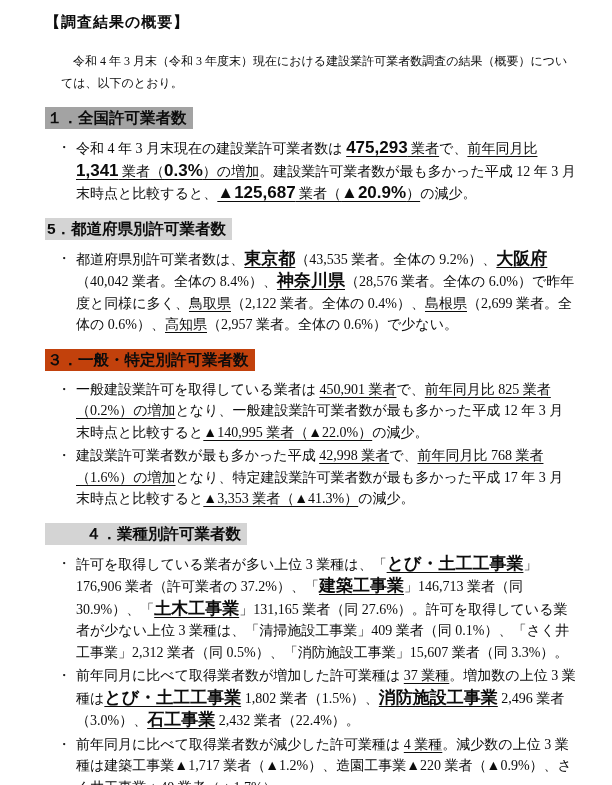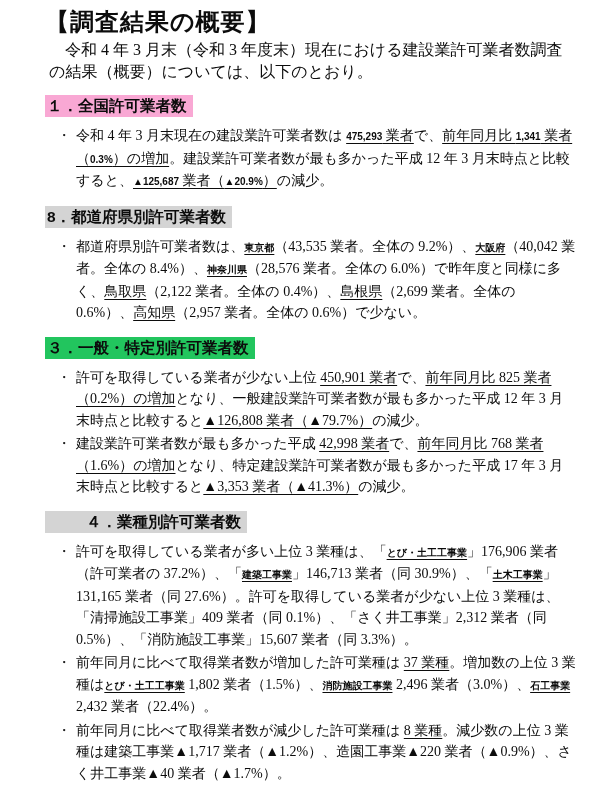--- a/index.html
+++ b/index.html
@@ -5,67 +5,67 @@
   html,body{margin:0;padding:0}
   body{
     width:612px;height:785px;overflow:hidden;
     background:#ffffff;color:#0c0c0c;
     font-family:"Liberation Serif","DejaVu Serif",serif;
     font-size:14px;
   }
   .doc{padding:8px 36px 0 45px}
   .title{
     font-family:"Liberation Sans","DejaVu Sans",sans-serif;
-    font-weight:bold;font-size:24px;line-height:27px;
-    margin:0 0 4px 0;letter-spacing:1px;
+    font-weight:bold;font-size:15px;line-height:27px;
+    margin:0 0 16px 0;letter-spacing:1px;
   }
-  .intro{line-height:21.5px;margin:0 0 13px 4px;font-size:16px}
+  .intro{line-height:21.5px;margin:0 0 13px 16px;font-size:12px}
   .sec{margin:0 0 13px 0}
   .sec-head-wrap{margin:0 0 8px 0}
   .sec-head{
     display:inline-block;
     font-family:"Liberation Sans","DejaVu Sans",sans-serif;
     font-weight:bold;font-size:15.5px;line-height:20px;
     background:#d4d4d4;padding:1px 6px 1px 2px;
   }
   .bullet{
     position:relative;padding-left:31px;line-height:21.5px;
     margin:0 0 2px 0;
   }
   .bullet .marker{position:absolute;left:12px;top:0}
   .u{text-decoration:underline;text-underline-offset:3px;text-decoration-thickness:1px}
   .b{
     font-weight:bold;
     font-family:"Liberation Sans","DejaVu Sans",sans-serif;
-    font-size:10px;
+    font-size:17px;
   }
 </style>
 </head>
 <body>
 
 <div class="doc">
   <h1 class="title">【調査結果の概要】</h1>
   <p class="intro">　令和 4 年 3 月末（令和 3 年度末）現在における建設業許可業者数調査の結果（概要）については、以下のとおり。</p>
   <div id="sections">
       <div class="sec">
-        <div class="sec-head-wrap"><div class="sec-head" style="background: #f9a8d4;">１．全国許可業者数</div></div>
+        <div class="sec-head-wrap"><div class="sec-head" style="background: #a3a3a3;">１．全国許可業者数</div></div>
         <div class="bullet"><span class="marker">・</span><span class="">令和 4 年 3 月末現在の建設業許可業者数は </span><span class="b u">475,293</span><span class="u"> 業者</span><span class="">で、</span><span class="u">前年同月比 </span><span class="b u">1,341</span><span class="u"> 業者</span><span class="u">（</span><span class="b u">0.3%</span><span class="u">）の増加</span><span class="">。建設業許可業者数が最も多かった平成 12 年 3 月末時点と比較すると、</span><span class="b u">▲125,687</span><span class="u"> 業者（</span><span class="b u">▲20.9%</span><span class="u">）</span><span class="">の減少。</span></div>
       </div>
       <div class="sec">
-        <div class="sec-head-wrap"><div class="sec-head" style="background: rgb(212, 212, 212);">8．都道府県別許可業者数</div></div>
+        <div class="sec-head-wrap"><div class="sec-head" style="background: rgb(212, 212, 212);">5．都道府県別許可業者数</div></div>
         <div class="bullet"><span class="marker">・</span><span class="">都道府県別許可業者数は、</span><span class="b u">東京都</span><span class="">（43,535 業者。全体の 9.2%）、</span><span class="b u">大阪府</span><span class="">（40,042 業者。全体の 8.4%）、</span><span class="b u">神奈川県</span><span class="">（28,576 業者。全体の 6.0%）で昨年度と同様に多く、</span><span class="u">鳥取県</span><span class="">（2,122 業者。全体の 0.4%）、</span><span class="u">島根県</span><span class="">（2,699 業者。全体の 0.6%）、</span><span class="u">高知県</span><span class="">（2,957 業者。全体の 0.6%）で少ない。</span></div>
       </div>
       <div class="sec">
-        <div class="sec-head-wrap"><div class="sec-head" style="background: #22c55e;">３．一般・特定別許可業者数</div></div>
-        <div class="bullet"><span class="marker">・</span><span class="">許可を取得している業者が少ない上位 </span><span class="u">450,901 業者</span><span class="">で、</span><span class="u">前年同月比 825 業者（0.2%）の増加</span><span class="">となり、一般建設業許可業者数が最も多かった平成 12 年 3 月末時点と比較すると</span><span class="u">▲126,808 業者（▲79.7%）</span><span class="">の減少。</span></div>
+        <div class="sec-head-wrap"><div class="sec-head" style="background: #c2410c;">３．一般・特定別許可業者数</div></div>
+        <div class="bullet"><span class="marker">・</span><span class="">一般建設業許可を取得している業者は </span><span class="u">450,901 業者</span><span class="">で、</span><span class="u">前年同月比 825 業者（0.2%）の増加</span><span class="">となり、一般建設業許可業者数が最も多かった平成 12 年 3 月末時点と比較すると</span><span class="u">▲140,995 業者（▲22.0%）</span><span class="">の減少。</span></div>
         <div class="bullet"><span class="marker">・</span><span class="">建設業許可業者数が最も多かった平成 </span><span class="u">42,998 業者</span><span class="">で、</span><span class="u">前年同月比 768 業者（1.6%）の増加</span><span class="">となり、特定建設業許可業者数が最も多かった平成 17 年 3 月末時点と比較すると</span><span class="u">▲3,353 業者（▲41.3%）</span><span class="">の減少。</span></div>
       </div>
       <div class="sec">
         <div class="sec-head-wrap"><div class="sec-head" style="background: rgb(212, 212, 212); padding-left: 41px;">４．業種別許可業者数</div></div>
         <div class="bullet"><span class="marker">・</span><span class="">許可を取得している業者が多い上位 3 業種は、「</span><span class="b u">とび・土工工事業</span><span class="">」176,906 業者（許可業者の 37.2%）、「</span><span class="b u">建築工事業</span><span class="">」146,713 業者（同 30.9%）、「</span><span class="b u">土木工事業</span><span class="">」131,165 業者（同 27.6%）。許可を取得している業者が少ない上位 3 業種は、「清掃施設工事業」409 業者（同 0.1%）、「さく井工事業」2,312 業者（同 0.5%）、「消防施設工事業」15,607 業者（同 3.3%）。</span></div>
         <div class="bullet"><span class="marker">・</span><span class="">前年同月に比べて取得業者数が増加した許可業種は </span><span class="u">37 業種</span><span class="">。増加数の上位 3 業種は</span><span class="b u">とび・土工工事業</span><span class=""> 1,802 業者（1.5%）、</span><span class="b u">消防施設工事業</span><span class=""> 2,496 業者（3.0%）、</span><span class="b u">石工事業</span><span class=""> 2,432 業者（22.4%）。</span></div>
-        <div class="bullet"><span class="marker">・</span><span class="">前年同月に比べて取得業者数が減少した許可業種は </span><span class="u">8 業種</span><span class="">。減少数の上位 3 業種は建築工事業▲1,717 業者（▲1.2%）、造園工事業▲220 業者（▲0.9%）、さく井工事業▲40 業者（▲1.7%）。</span></div>
+        <div class="bullet"><span class="marker">・</span><span class="">前年同月に比べて取得業者数が減少した許可業種は </span><span class="u">4 業種</span><span class="">。減少数の上位 3 業種は建築工事業▲1,717 業者（▲1.2%）、造園工事業▲220 業者（▲0.9%）、さく井工事業▲40 業者（▲1.7%）。</span></div>
         <div class="bullet">
           <span class="marker">・</span>
         </div>
       </div>
     </div>
 </div>
 
 </body></html>

